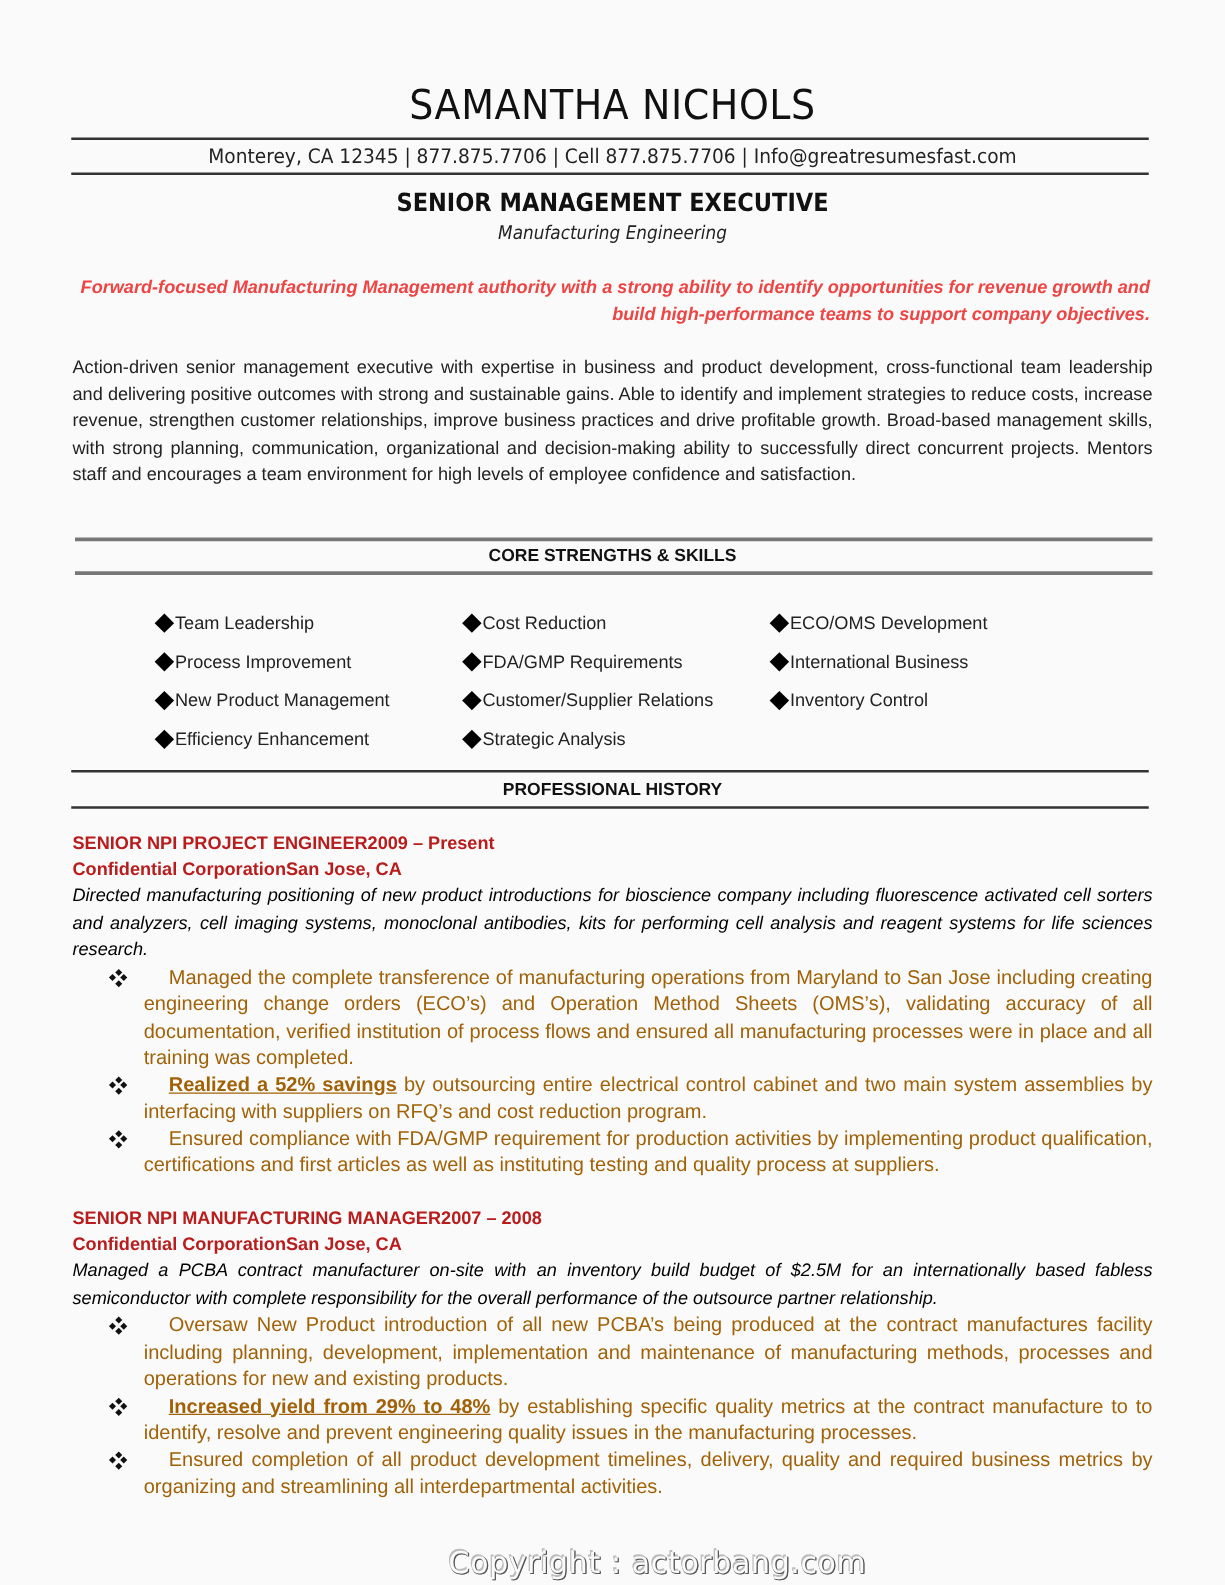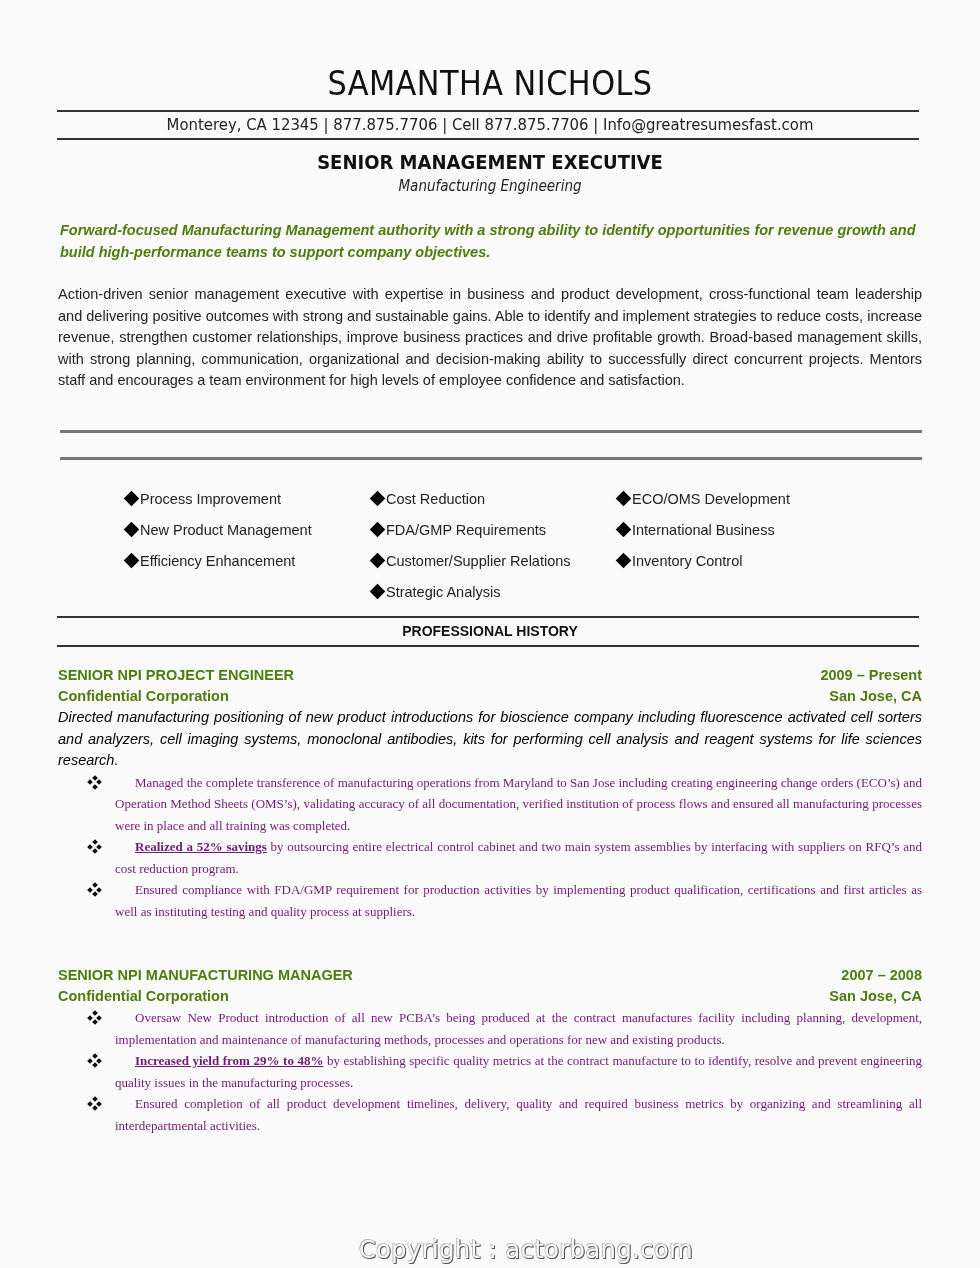--- a/index.html
+++ b/index.html
@@ -76,26 +76,26 @@
       font-style: italic;
       color: #222;
       font-family: "DejaVu Sans", sans-serif;
       transform: scaleX(0.9);
     }
     .tagline {
       position: absolute;
       top: 215px;
       left: 60px;
       width: 860px;
-      text-align: left;
+      text-align: right;
       font-size: 14.5px;
       font-style: italic;
       font-weight: bold;
       line-height: 22px;
-      color: #4d7c0f;
+      color: #ef4444;
     }
     .summary {
       position: absolute;
       top: 280px;
       left: 58px;
       width: 864px;
       font-size: 14.5px;
       line-height: 21.5px;
       text-align: justify;
       color: #222;
@@ -135,46 +135,44 @@
       transform: rotate(45deg);
       margin: 0 3px 0 3px;
     }
     .job {
       position: absolute;
       left: 58px;
       width: 864px;
     }
     .job-row {
       display: flex;
-      justify-content: space-between;
       font-size: 14.5px;
       font-weight: bold;
       line-height: 21px;
-      color: #4d7c0f;
+      color: #b91c1c;
     }
     .job-desc {
       font-size: 14.5px;
       font-style: italic;
       line-height: 21.5px;
       text-align: justify;
       color: #000000;
     }
     .bullets {
       margin: 0;
       padding: 0;
       list-style: none;
     }
     .bullet {
       position: relative;
       padding-left: 57px;
-      font-size: 13px;
+      font-size: 16px;
       line-height: 21.5px;
       text-align: justify;
-      color: #701a75;
-      font-family: Liberation Serif, serif;
+      color: #a16207;
     }
     .bullet-icon {
       position: absolute;
       left: 30px;
       top: 4px;
       width: 13px;
       height: 13px;
     }
     .bullet-icon span {
       position: absolute;
@@ -220,24 +218,29 @@
   <div class="contact">Monterey, CA 12345 | 877.875.7706 | Cell 877.875.7706 | Info@greatresumesfast.com</div>
   <div class="rule" style="top:134px; left:57px; width:862px;"></div>
   <div class="headline">SENIOR MANAGEMENT EXECUTIVE</div>
   <div class="subheadline">Manufacturing Engineering</div>
 
   <div class="tagline">Forward-focused Manufacturing Management authority with a strong ability to identify opportunities for revenue growth and build high-performance teams to support company objectives.</div>
 
   <div class="summary">Action-driven senior management executive with expertise in business and product development, cross-functional team leadership and delivering positive outcomes with strong and sustainable gains.  Able to identify and implement strategies to reduce costs, increase revenue, strengthen customer relationships, improve business practices and drive profitable growth. Broad-based management skills, with strong planning, communication, organizational and decision-making ability to successfully direct concurrent projects.  Mentors staff and encourages a team environment for high levels of employee confidence and satisfaction.</div>
 
   <div class="rule gray" style="top:426px; left:60px; width:862px;"></div>
+  <div class="section-title" style="top:432px;">CORE STRENGTHS &amp; SKILLS</div>
   <div class="rule gray" style="top:453px; left:60px; width:862px;"></div>
 
   <div class="skills-grid">
     <div class="skill-col" style="left:0;">
+      <div class="skill">
+          <span class="diamond"></span>
+          <span>Team Leadership</span>
+        </div>
       <div class="skill">
           <span class="diamond"></span>
           <span>Process Improvement</span>
         </div>
       <div class="skill">
           <span class="diamond"></span>
           <span>New Product Management</span>
         </div>
       <div class="skill">
           <span class="diamond"></span>
@@ -325,20 +328,21 @@
 
   <div class="job" style="top:961px;">
     <div class="job-row">
       <span>SENIOR NPI MANUFACTURING MANAGER</span>
       <span>2007 – 2008</span>
     </div>
     <div class="job-row">
       <span>Confidential Corporation</span>
       <span>San Jose, CA</span>
     </div>
+    <div class="job-desc">Managed a PCBA contract manufacturer on-site with an inventory build budget of $2.5M for an internationally based fabless semiconductor with complete responsibility for the overall performance of the outsource partner relationship.</div>
     <ul class="bullets">
       <li class="bullet">
         <span class="bullet-icon">
             <span class="t"></span>
             <span class="b"></span>
             <span class="l"></span>
             <span class="r"></span>
           </span>
         <span class="highlight"></span><span>Oversaw New Product introduction of all new PCBA’s being produced at the contract manufactures facility including planning, development, implementation and maintenance of manufacturing methods, processes and operations for new and existing products.</span>
       </li>

